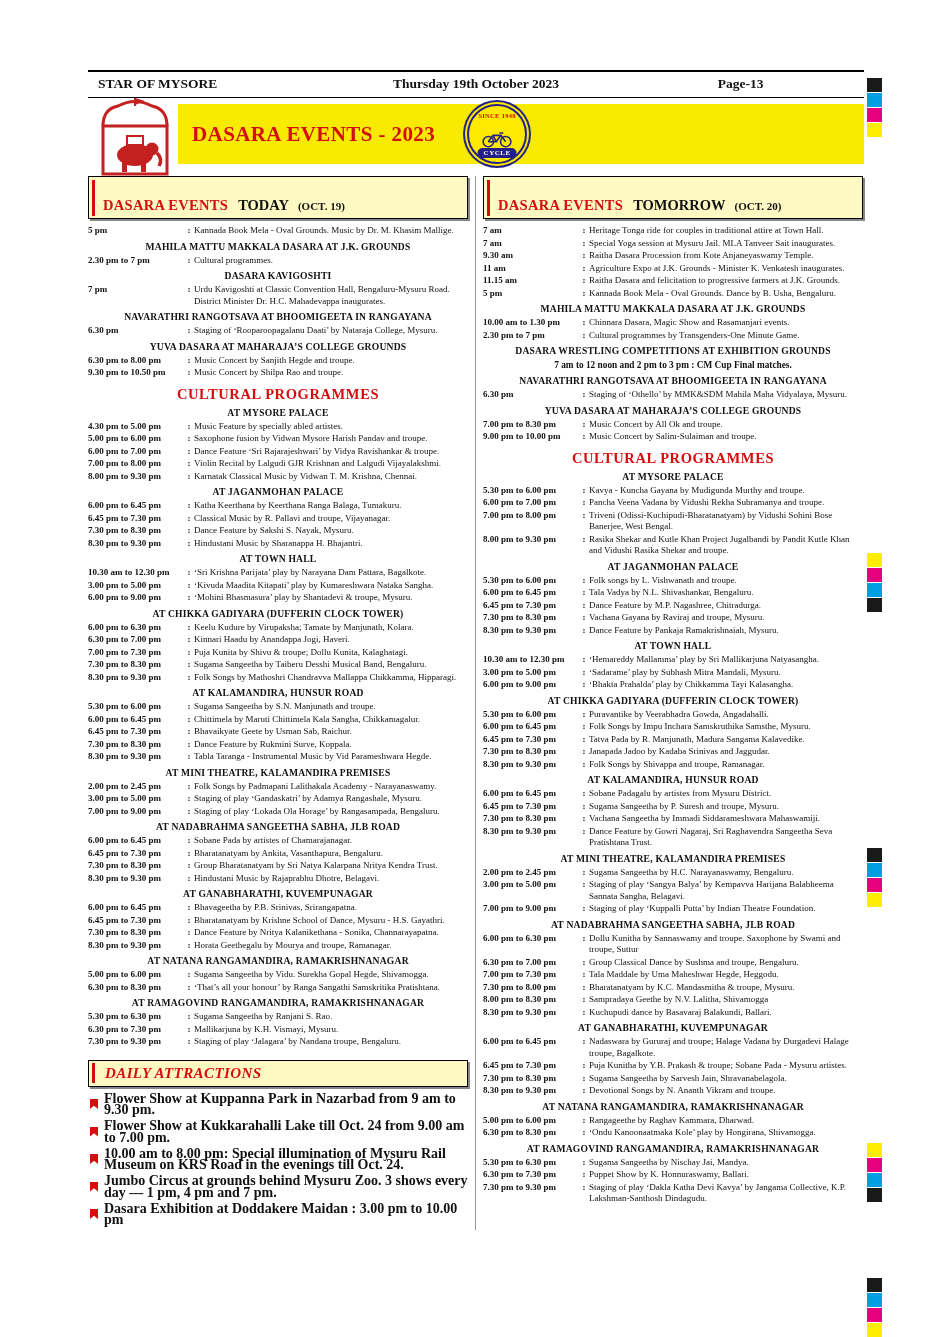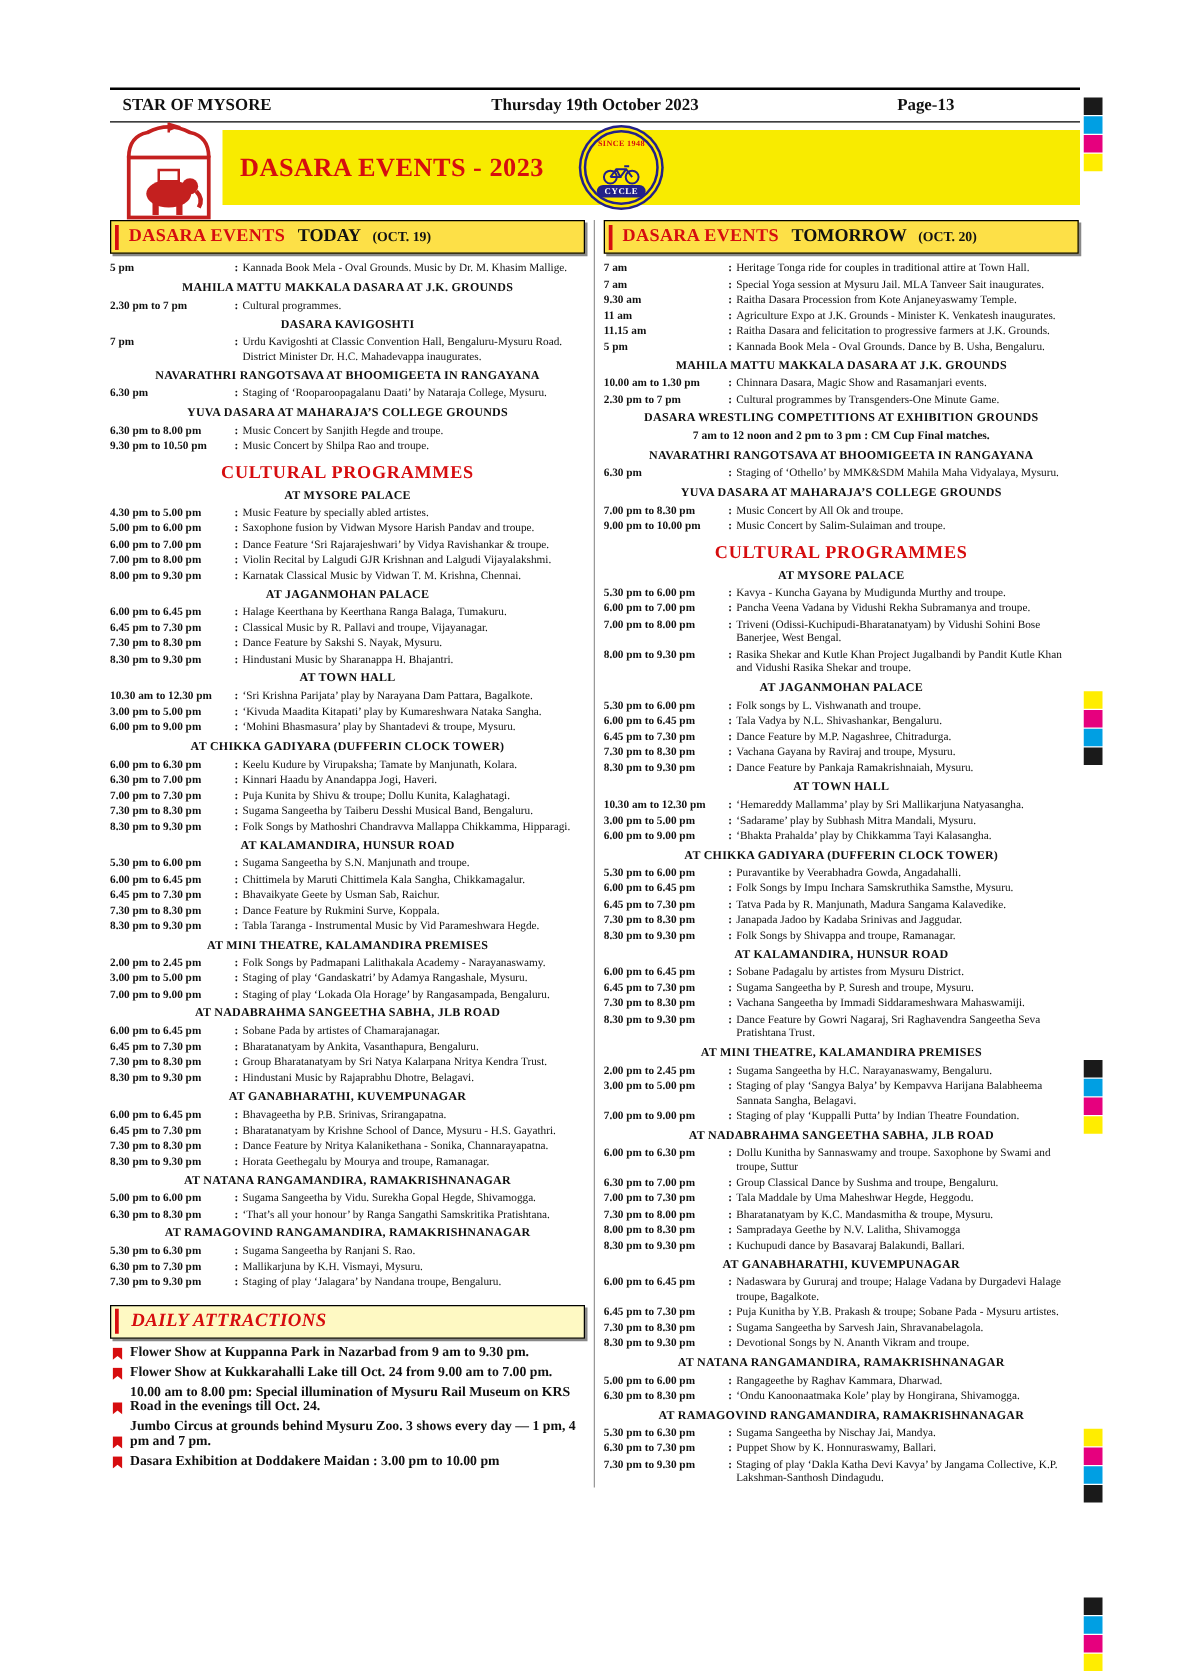--- a/index.html
+++ b/index.html
@@ -27,43 +27,43 @@
   .logo-top{position:absolute;top:6px;left:0;width:100%;text-align:center;font-size:6.5px;font-weight:bold;color:#d60d0f;letter-spacing:0.3px;}
   .logo-bottom{position:absolute;bottom:4px;left:50%;transform:translateX(-50%);background:#232189;color:#fff;
                font-size:7px;font-weight:bold;padding:1px 6px;border-radius:6px;letter-spacing:0.5px;}
   .banner-brand{font-weight:bold;font-size:30px;color:#232189;letter-spacing:0px;white-space:nowrap;}
 
   
   .cols{position:absolute;left:88px;top:176px;width:776px;display:flex;align-items:stretch;}
   .col{width:380px;flex:0 0 auto;}
   .divider{flex:0 0 1px;background:#999;margin:0 7px;}
 
-  .col-header{position:relative;border:1.5px solid #000;box-shadow:2px 2px 0 #888;background:#fde047;
-              padding:3px 8px 4px 14px;margin-bottom:6px;}
+  .col-header{position:relative;border:1.5px solid #000;box-shadow:2px 2px 0 #888;background:#fef9c3;
+              padding:19px 8px 4px 14px;margin-bottom:6px;}
   .col-header::before{content:'';position:absolute;left:2.5px;top:2.5px;bottom:2.5px;width:3.5px;background:#d60d0f;}
   .ch-red{color:#d60d0f;font-weight:bold;font-size:14.5px;letter-spacing:0.3px;}
   .ch-black{font-weight:bold;font-size:14.5px;margin-left:6px;}
   .ch-date{font-weight:bold;font-size:11px;margin-left:5px;}
 
   
   .row{display:flex;font-size:9px;line-height:11.5px;margin:1px 0;}
   .time{flex:0 0 96px;font-weight:bold;}
   .colon{flex:0 0 10px;font-weight:bold;text-align:center;}
   .text{flex:1;}
   .section,.venue{text-align:center;font-weight:bold;font-size:9.6px;line-height:12px;margin:4px 0 2px;letter-spacing:0.2px;}
   .heading{text-align:center;font-weight:bold;font-size:14.5px;color:#d60d0f;margin:7px 0 3px;letter-spacing:0.6px;}
   .note{text-align:center;font-weight:bold;font-size:9.3px;line-height:12px;margin:2px 0;}
 
   
   .daily-box{position:relative;border:1.5px solid #000;box-shadow:2px 2px 0 #888;background:#fef9c3;
              padding:3px 8px 4px 16px;margin-top:12px;}
   .daily-box::before{content:'';position:absolute;left:2.5px;top:2.5px;bottom:2.5px;width:3.5px;background:#d60d0f;}
   .daily-title{color:#d60d0f;font-weight:bold;font-style:italic;font-size:15px;letter-spacing:0.4px;}
   .daily-list{margin-top:6px;}
-  .bullet{display:flex;align-items:flex-end;margin:4.5px 0;font-weight:bold;font-size:11px;line-height:11.5px;}
+  .bullet{display:flex;align-items:center;margin:4.5px 0;font-weight:bold;font-size:14px;line-height:11.5px;}
   .bullet .marker{flex:0 0 8px;height:10px;margin:0 6px 0 2px;background:#d60d0f;
                   clip-path:polygon(0 0,100% 0,100% 100%,50% 68%,0 100%);}
 
   
   .mark-group{position:absolute;right:63px;width:15px;}
   .mark{width:15px;height:14px;margin-bottom:1px;}
 </style>
 </head>
 <body>
 
@@ -204,21 +204,21 @@
           </div>
           <div class="row">
             <span class="time">8.00 pm to 9.30 pm</span>
             <span class="colon">:</span>
             <span class="text">Karnatak Classical Music by Vidwan T. M. Krishna, Chennai.</span>
           </div>
           <div class="venue">AT JAGANMOHAN PALACE</div>
           <div class="row">
             <span class="time">6.00 pm to 6.45 pm</span>
             <span class="colon">:</span>
-            <span class="text">Halage Keerthana by Keerthana Ranga Balaga, Tumakuru.</span>
+            <span class="text">Katha Keerthana by Keerthana Ranga Balaga, Tumakuru.</span>
           </div>
           <div class="row">
             <span class="time">6.45 pm to 7.30 pm</span>
             <span class="colon">:</span>
             <span class="text">Classical Music by R. Pallavi and troupe, Vijayanagar.</span>
           </div>
           <div class="row">
             <span class="time">7.30 pm to 8.30 pm</span>
             <span class="colon">:</span>
             <span class="text">Dance Feature by Sakshi S. Nayak, Mysuru.</span>

